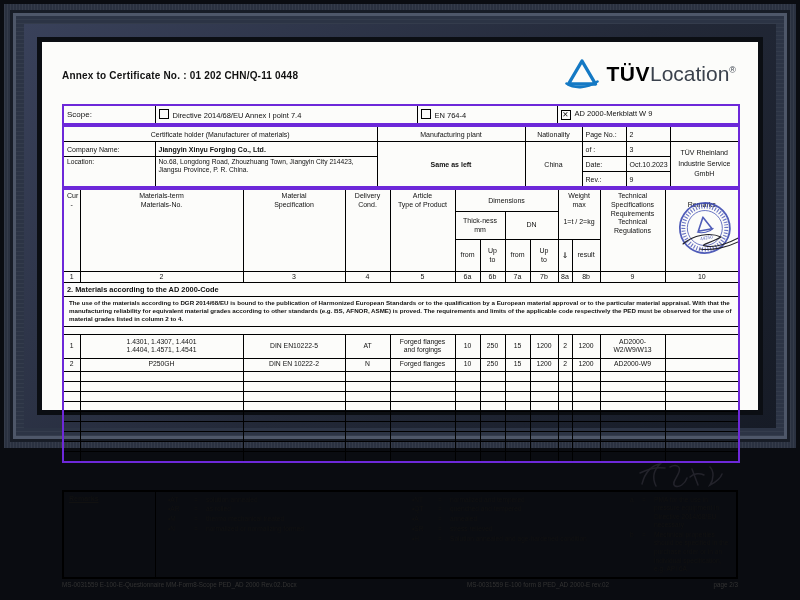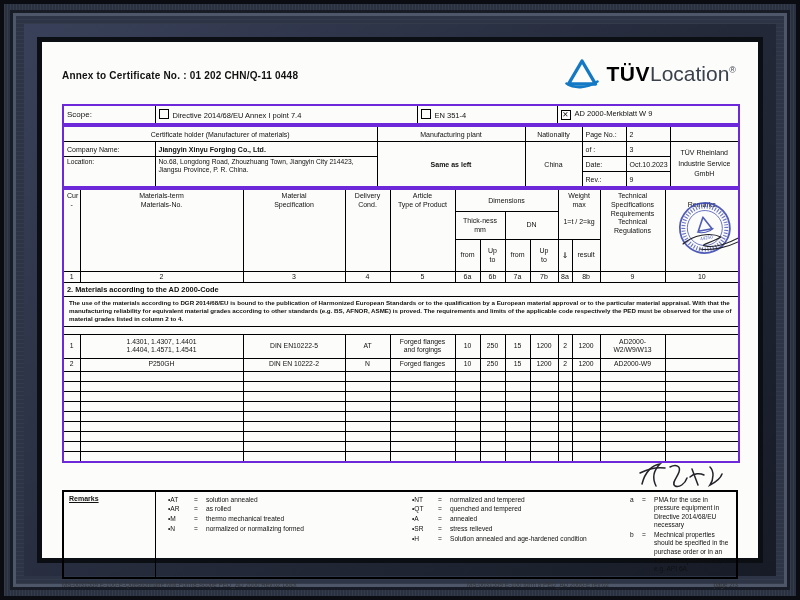--- a/index.html
+++ b/index.html
@@ -1,18 +1,18 @@
 <!DOCTYPE html>
 <html><head>
 <meta charset="utf-8">
 <style>
   html,body{margin:0;padding:0;width:800px;height:600px;overflow:hidden;background:#0a0c11;
             font-family:"Liberation Sans", sans-serif;}
   
-  .f1{width:800px;height:600px;box-sizing:border-box;padding:4px;background:#0a0c11;}
+  .f1{width:800px;height:452px;box-sizing:border-box;padding:4px;background:#0a0c11;}
   .f2{width:100%;height:100%;box-sizing:border-box;padding:6px;background:#2a3140;
       background-image:repeating-linear-gradient(90deg,rgba(255,255,255,.05) 0 1px,transparent 1px 3px);}
   .f3{width:100%;height:100%;box-sizing:border-box;padding:3px;background:#171c26;}
   .f4{width:100%;height:100%;box-sizing:border-box;padding:3px;background:#4e5769;}
   .f5{width:100%;height:100%;box-sizing:border-box;padding:8px;background:#2c3445;
       background-image:repeating-linear-gradient(0deg,rgba(255,255,255,.04) 0 1px,transparent 1px 4px);}
   .f6{width:100%;height:100%;box-sizing:border-box;padding:13px;
       background:linear-gradient(135deg,#39415a 0%,#232938 55%,#161b26 100%);
       background-blend-mode:normal;}
   .f7{width:100%;height:100%;box-sizing:border-box;padding:5px;background:#0b0e13;}
@@ -114,21 +114,21 @@
                       <col style="width:262px">
                       <col style="width:140px">
                       <col style="width:182px">
                     </colgroup>
     <tbody>
                       <tr>
       <td class="sl">Scope:</td>
 
         <td class="opt"><span class="box"></span><span>Directive 2014/68/EU Annex I point 7.4</span></td>
 
-        <td class="opt"><span class="box"></span><span>EN 351-4</span></td>
+        <td class="opt"><span class="box"></span><span>EN 764-4</span></td>
 
         <td class="opt"><span class="box">✕</span><span>AD 2000-Merkblatt W 9</span></td>
       </tr>
   </tbody>
                   </table>
 
   <table class="tbl holder">
     <colgroup>
                       <col style="width:92px">
                       <col style="width:222px">

